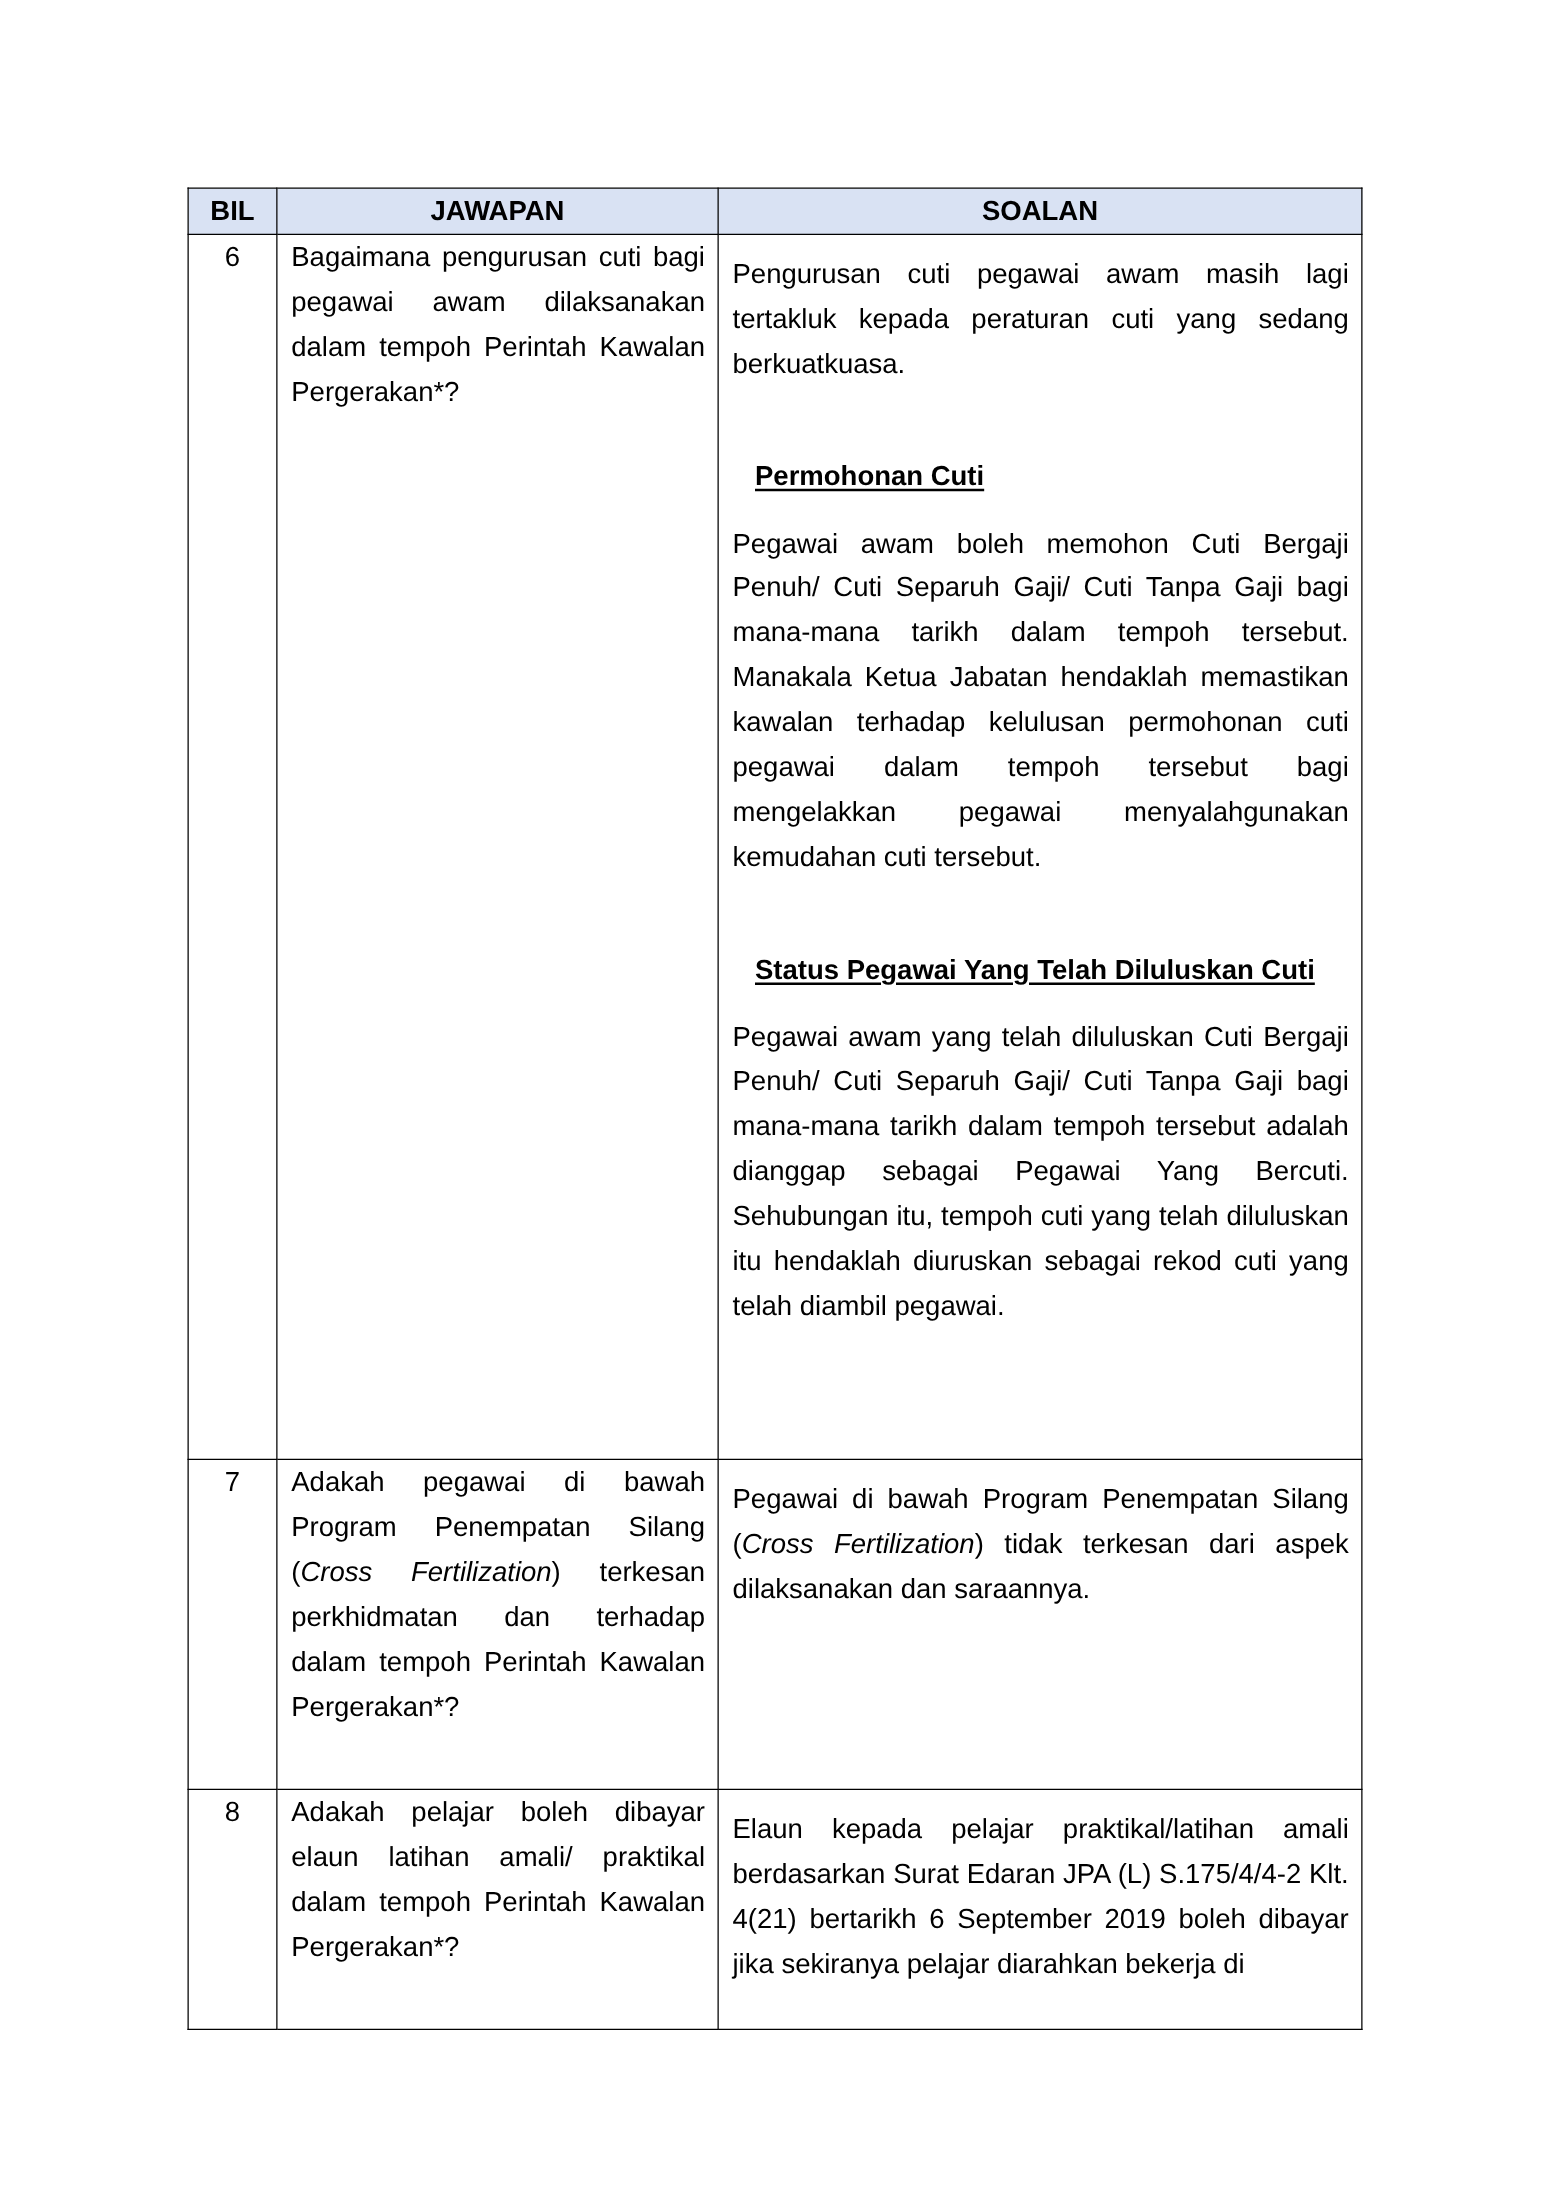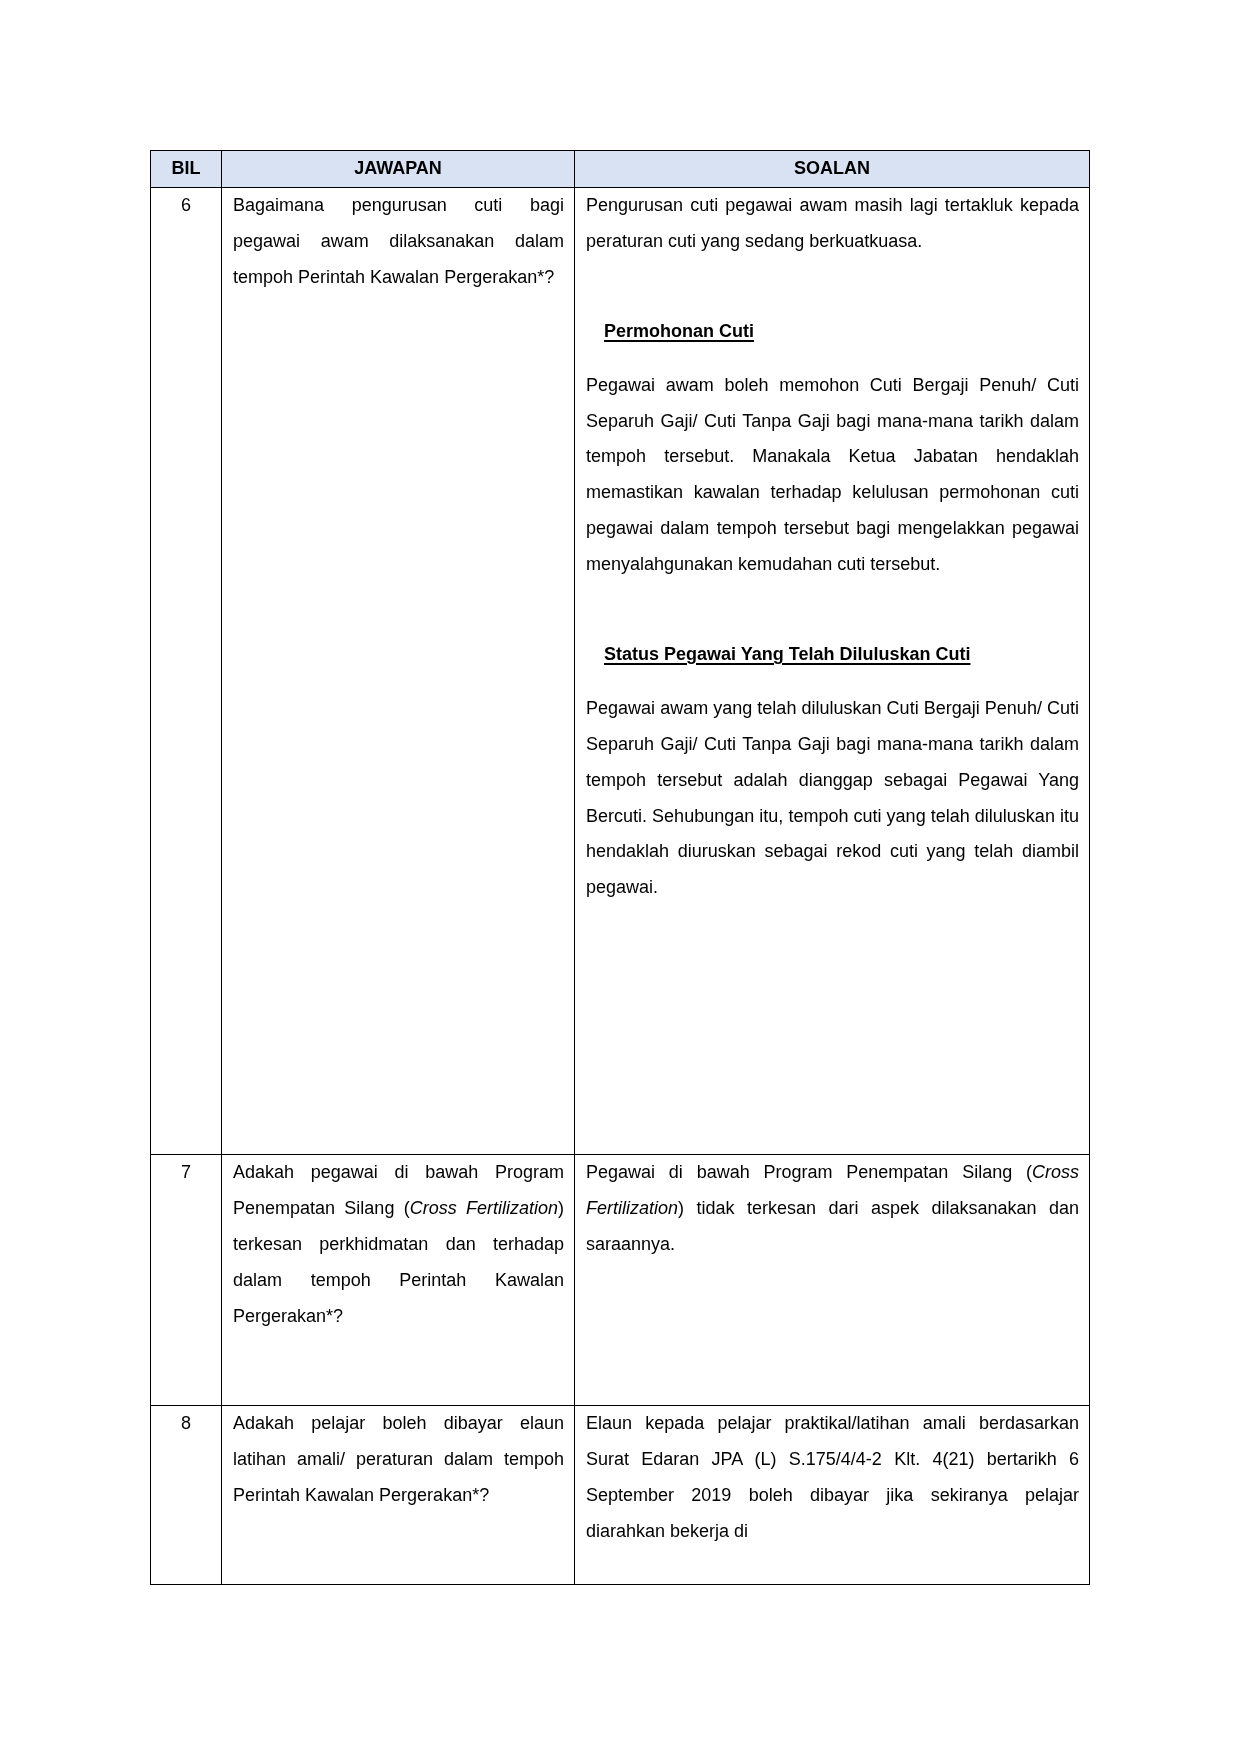--- a/index.html
+++ b/index.html
@@ -9,37 +9,37 @@
   }
   table.faq {
     position: absolute; left: 150px; top: 150px;
     width: 939px;
     border-collapse: collapse;
     table-layout: fixed;
   }
   table.faq th, table.faq td {
     border: 1.5px solid #000;
     vertical-align: top;
-    font-size: 18px;
+    font-size: 22px;
     line-height: 35.9px;
   }
   table.faq th {
     background: #d9e2f3;
     font-weight: bold;
     text-align: center;
     height: 36px;
     padding: 0;
     line-height: 35px;
   }
   col.c-bil { width: 71px; }
   col.c-soalan { width: 353px; }
   col.c-jawapan { width: 515px; }
   td.bil { text-align: center; padding: 0; }
   td.soalan { padding: 0 10px 0 11px; text-align: justify; }
-  td.jawapan { padding: 0 10px 0 11px; text-align: justify; }
+  td.jawapan { padding: 13px 10px 0 11px; text-align: justify; }
   .para { margin: 0; text-align: justify; }
   .heading { font-weight: bold; text-decoration: underline; text-decoration-thickness: 2px; text-underline-offset: 3px; margin: 18px; }
   .gap { height: 35.9px; }
   i { font-style: italic; margin-top: 32px; }
   tr.r6 td { height: 966px; }
   tr.r7 td { height: 250px; }
   tr.r8 td { height: 178px; }
 </style>
 </head>
 <body>
@@ -78,20 +78,20 @@
       <td class="soalan">
         <p class="para"><span>Adakah pegawai di bawah Program Penempatan Silang (</span><i>Cross Fertilization</i><span>) terkesan perkhidmatan dan terhadap dalam tempoh Perintah Kawalan Pergerakan*?</span></p>
       </td>
       <td class="jawapan">
         <p class="para"><span>Pegawai di bawah Program Penempatan Silang (</span><i>Cross Fertilization</i><span>) tidak terkesan dari aspek dilaksanakan dan saraannya.</span></p>
       </td>
     </tr>
     <tr class="r8">
       <td class="bil">8</td>
       <td class="soalan">
-        <p class="para">Adakah pelajar boleh dibayar elaun latihan amali/ peraturan dalam tempoh Perintah Kawalan Pergerakan*?</p>
+        <p class="para">Adakah pelajar boleh dibayar elaun latihan amali/ praktikal dalam tempoh Perintah Kawalan Pergerakan*?</p>
       </td>
       <td class="jawapan">
         <p class="para">Elaun kepada pelajar praktikal/latihan amali berdasarkan Surat Edaran JPA (L) S.175/4/4-2 Klt. 4(21) bertarikh 6 September 2019 boleh dibayar jika sekiranya pelajar diarahkan bekerja di</p>
       </td>
     </tr>
   </tbody>
 </table>
 
 </body></html>

